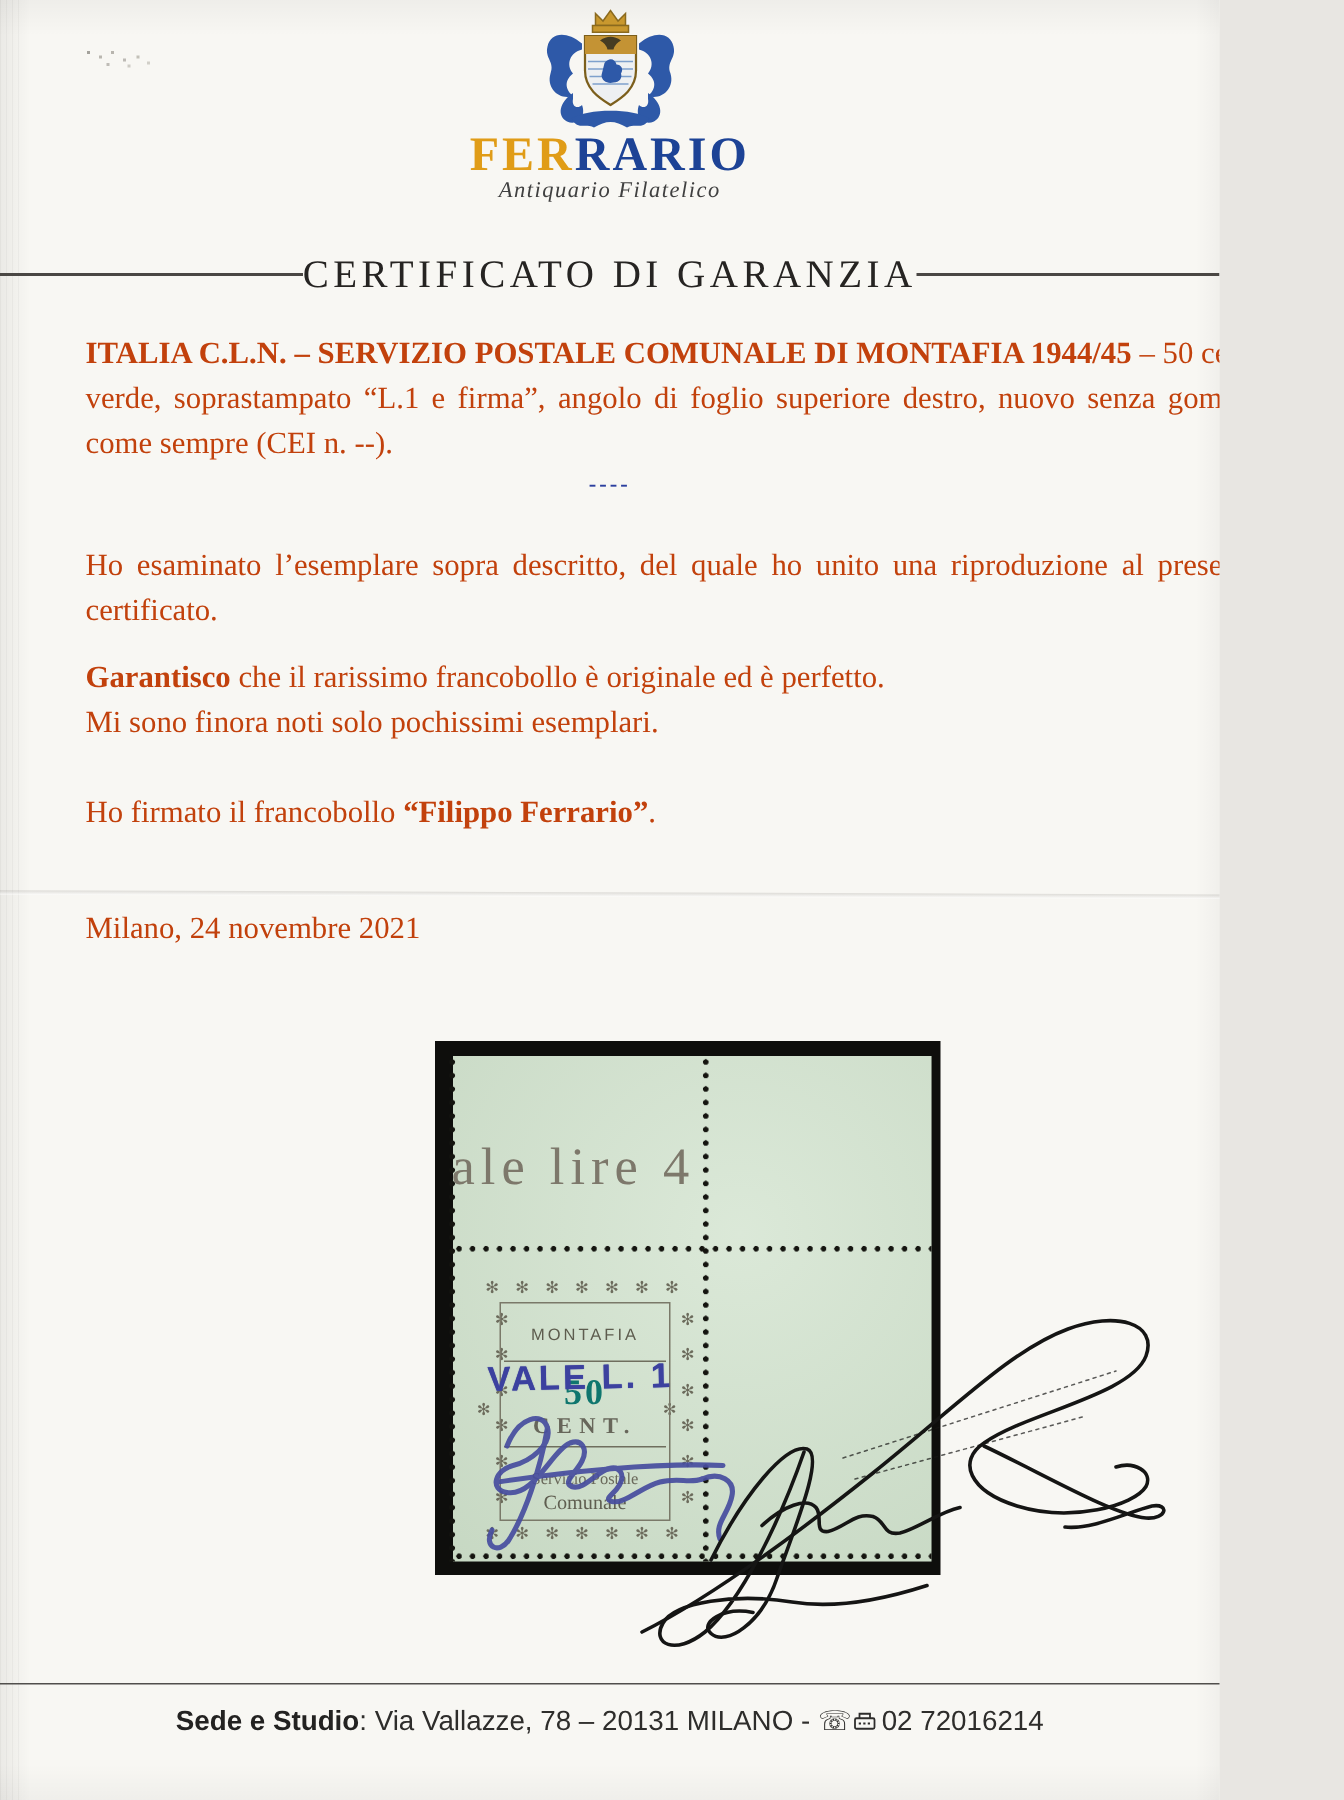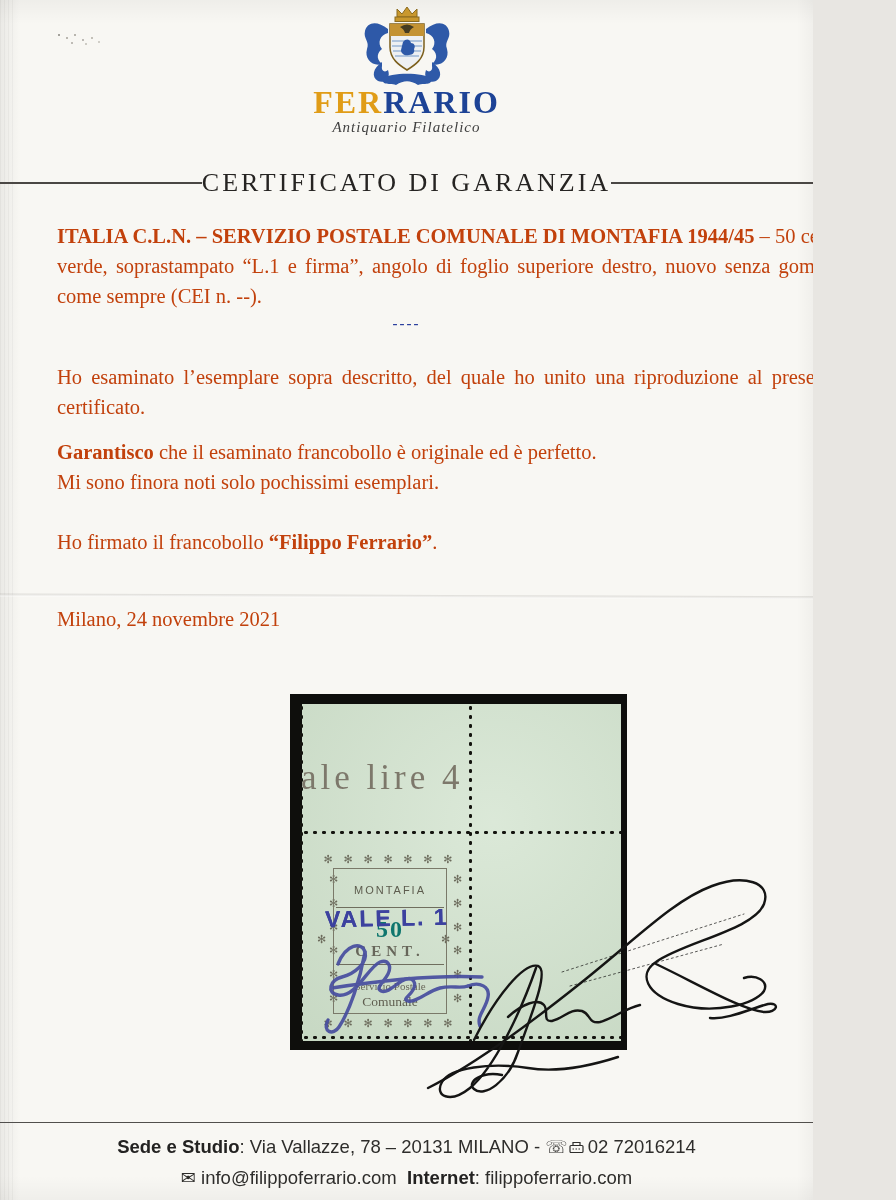--- a/index.html
+++ b/index.html
@@ -117,21 +117,21 @@
     <div class="title-rule"></div>
   </div>
 
   <div class="para p1 just"><b>ITALIA C.L.N. – SERVIZIO POSTALE COMUNALE DI MONTAFIA 1944/45</b><span> – 50 cent. verde, soprastampato “L.1 e firma”, angolo di foglio superiore destro, nuovo senza gomma come sempre (CEI n. --).</span></div>
 
   <div class="divider">----</div>
 
   <div class="para p2 just">Ho esaminato l’esemplare sopra descritto, del quale ho unito una riproduzione al presente certificato.</div>
 
   <div class="para p3">
-    <div><b>Garantisco</b><span> che il esaminato francobollo è originale ed è perfetto.</span></div>
+    <div><b>Garantisco</b><span> che il rarissimo francobollo è originale ed è perfetto.</span></div>
     <div>Mi sono finora noti solo pochissimi esemplari.</div>
   </div>
 
   <div class="para p4"><span>Ho firmato il francobollo </span><b>“Filippo Ferrario”</b><span>.</span></div>
 
   <div class="crease"></div>
 
   <div class="para dateline">Milano, 24 novembre 2021</div>
 
   <div class="photo">
@@ -185,19 +185,14 @@
       <b>Sede e Studio</b><span>: Via Vallazze, 78 – 20131 MILANO - </span><span class="glyph">☏</span><svg class="fax-svg" width="15" height="13" viewBox="0 0 15 13">
           <g fill="none" stroke="#2e2d2b" stroke-width="1.2">
             <rect x="1" y="4.5" width="13" height="7" rx="1"></rect>
             <path d="M4,4.5 V1.5 h7 v3"></path>
             <line x1="3.5" y1="8" x2="5" y2="8"></line>
             <line x1="6.5" y1="8" x2="8" y2="8"></line>
             <line x1="9.5" y1="8" x2="11" y2="8"></line>
           </g>
         </svg><span>02 72016214</span>
     </div>
-    <div>
-      <span class="glyph">✉</span>
-      <span>info@filippoferrario.com</span>&nbsp;
-      <b>Internet</b><span>: filippoferrario.com</span>
-    </div>
   </div>
 </div>
 
 </body></html>

